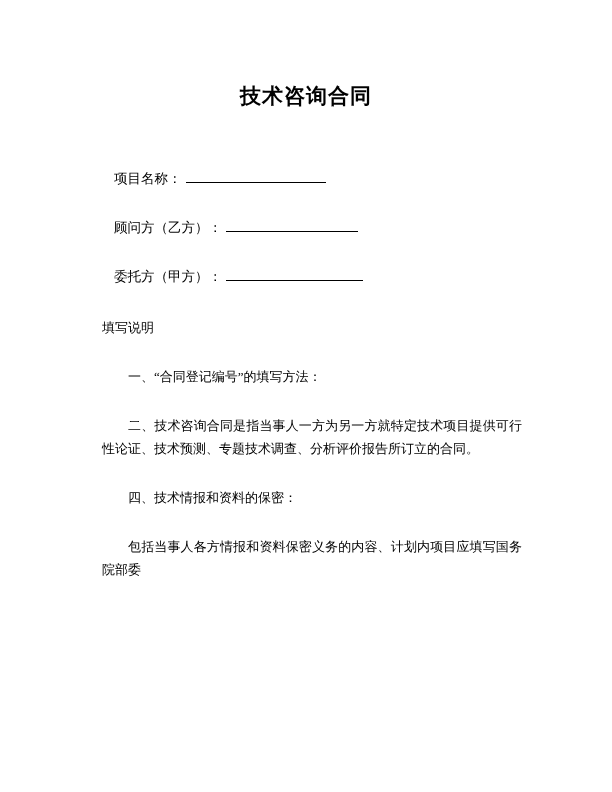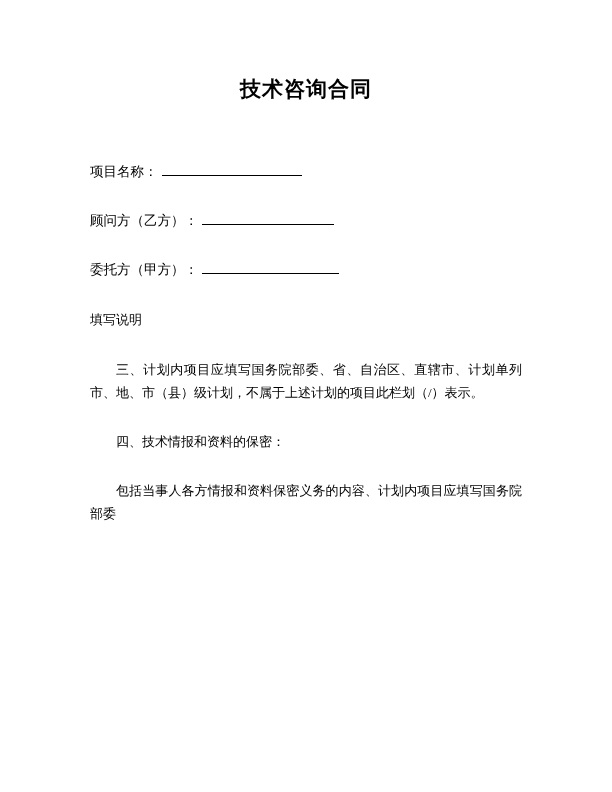--- a/index.html
+++ b/index.html
@@ -1,33 +1,33 @@
 <!DOCTYPE html>
 <html><head>
   <meta charset="utf-8">
   <style>
-    * { box-sizing: border-box; }
+    * { box-sizing: border-box; margin-left: 12px; }
     html, body { margin: 0; padding: 0; background: #ffffff; }
     .page {
       width: 612px;
       height: 792px;
       margin: 0 auto;
       background: #ffffff;
       color: #000000;
       font-family: "Liberation Serif", "DejaVu Serif", serif;
       padding: 66px 90px 0 90px;
       overflow: hidden;
       position: relative;
     }
     .doc-title {
       font-size: 21px;
       font-weight: 700;
       text-align: center;
       letter-spacing: 1px;
-      margin: 8px 0 58px 0;
+      margin: 15px 0 58px 0;
       line-height: 30px;
     }
     .fields { margin: 0 0 30px 0; }
     .field {
       font-size: 13.5px;
       line-height: 17px;
       margin-bottom: 31px;
       white-space: nowrap;
     }
     .field-label { display: inline-block; }
@@ -41,21 +41,21 @@
     .blank-w1 { width: 140px; }
     .blank-w2 { width: 137px; }
     .blank-w3 { width: 132px; }
     .body-text { font-size: 13px; }
     .para {
       margin: 0 0 26px 0;
       line-height: 23px;
       text-align: justify;
     }
     .indent { text-indent: 2em; }
-    .no-indent { text-indent: 0; font-family: Liberation Mono, monospace; }
+    .no-indent { text-indent: 0; }
   </style>
 </head>
 <body>
 
 <div class="page">
 
   <h1 class="doc-title">技术咨询合同</h1>
 
   <div class="fields">
     <div class="field">
@@ -65,23 +65,24 @@
       <span class="field-label">顾问方（乙方）：</span><span class="blank-line blank-w3"></span>
     </div>
     <div class="field">
       <span class="field-label">委托方（甲方）：</span><span class="blank-line blank-w2"></span>
     </div>
   </div>
 
   <div class="body-text">
     <p class="para no-indent">填写说明</p>
 
+    <p class="para indent">一、“合同登记编号”的填写方法：</p>
 
 
+    <p class="para indent">二、技术咨询合同是指当事人一方为另一方就特定技术项目提供可行性论证、技术预测、专题技术调查、分析评价报告所订立的合同。</p>
 
-    <p class="para indent">三、计划内项目应填写国务院部委、省、自治区、直辖市、计划单列市、地、市（县）级计划，不属于上述计划的项目此栏划（/）表示。</p>
 
     <p class="para indent">四、技术情报和资料的保密：</p>
 
     <p class="para indent">包括当事人各方情报和资料保密义务的内容、计划内项目应填写国务院部委</p>
   </div>
 
 </div>
 
 </body></html>

